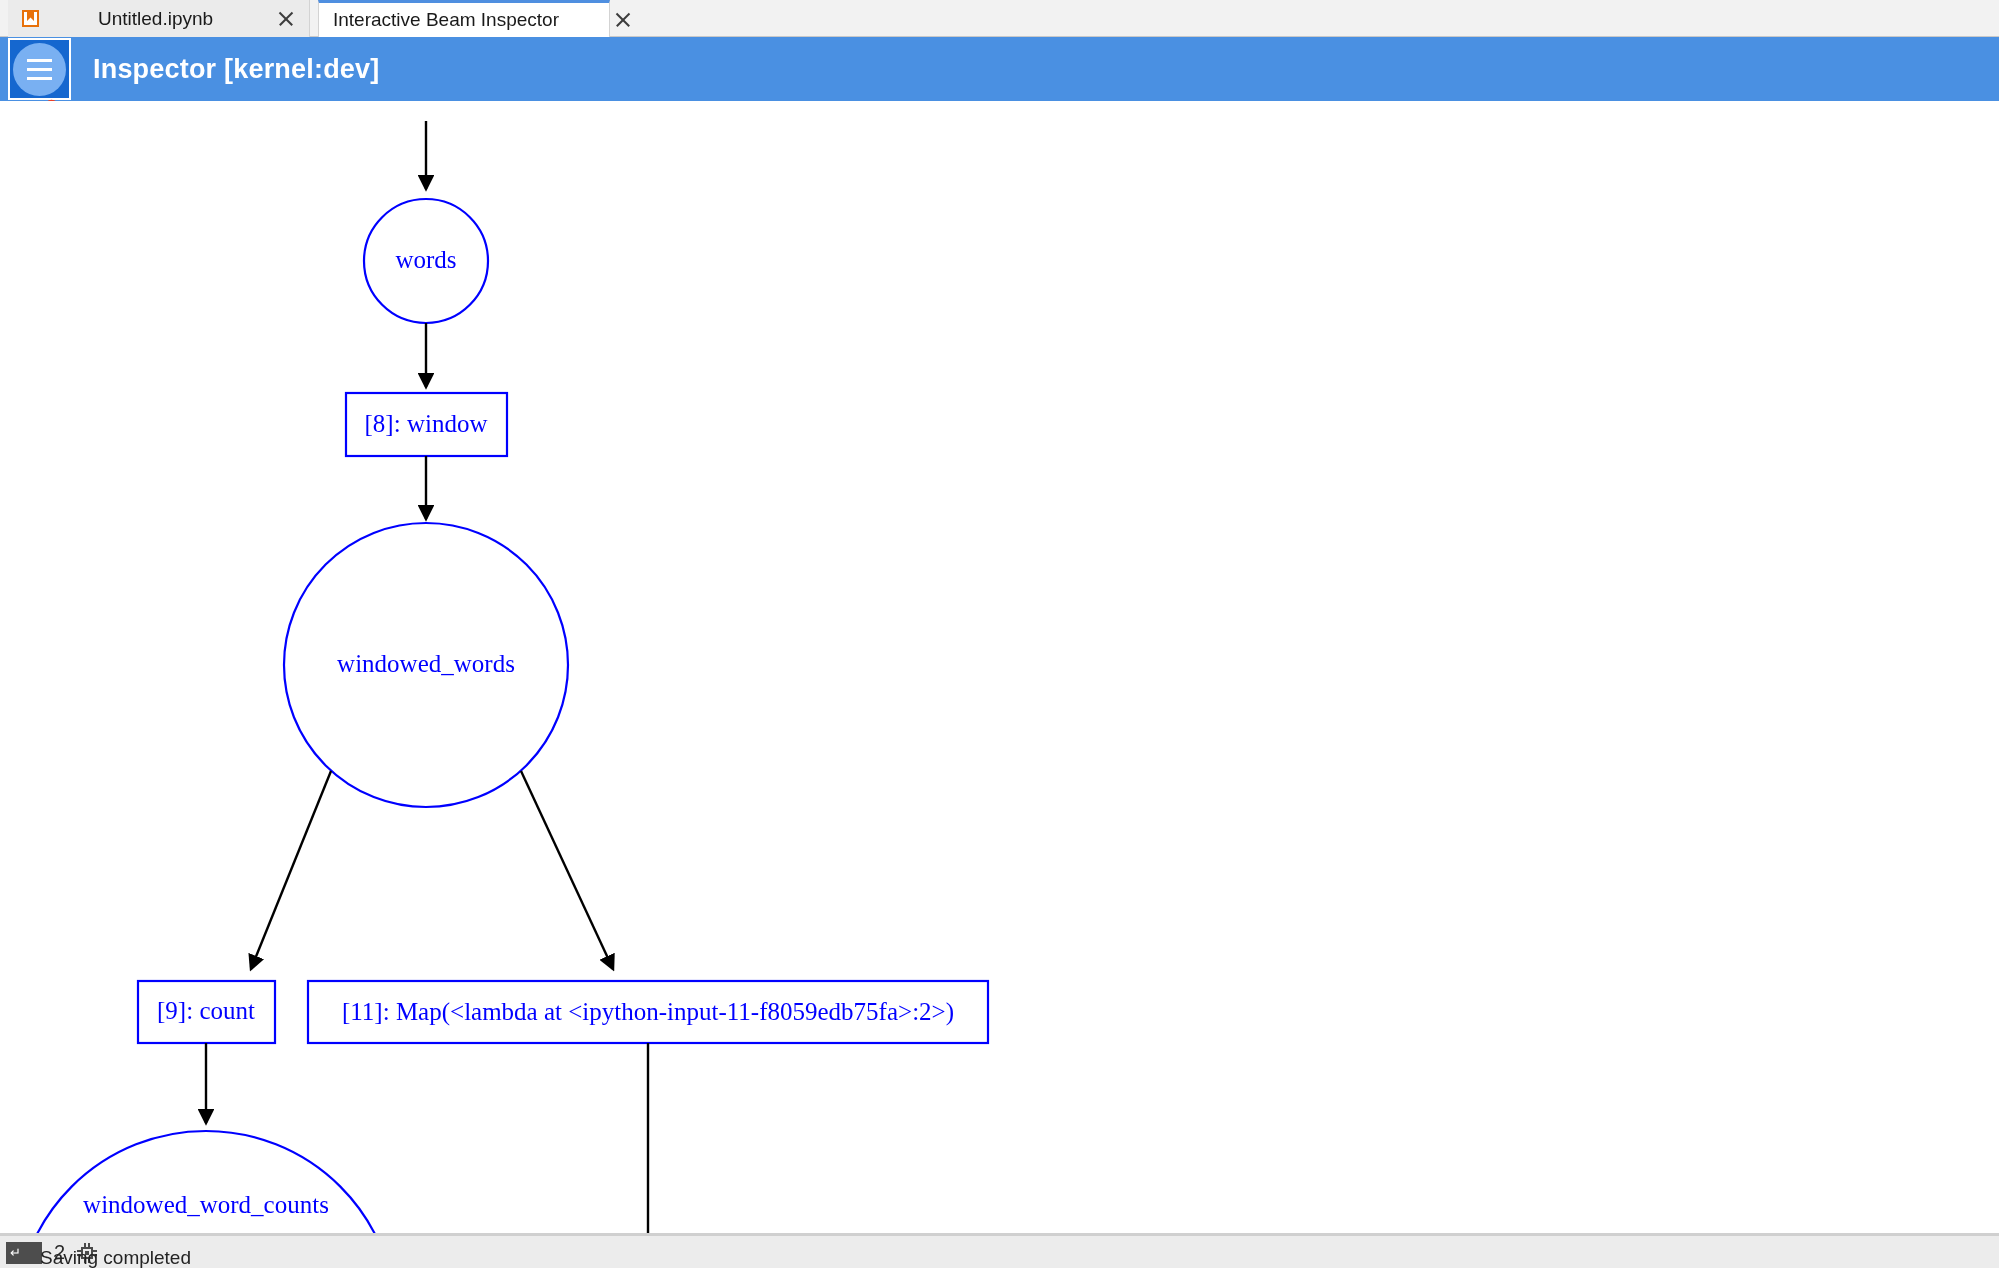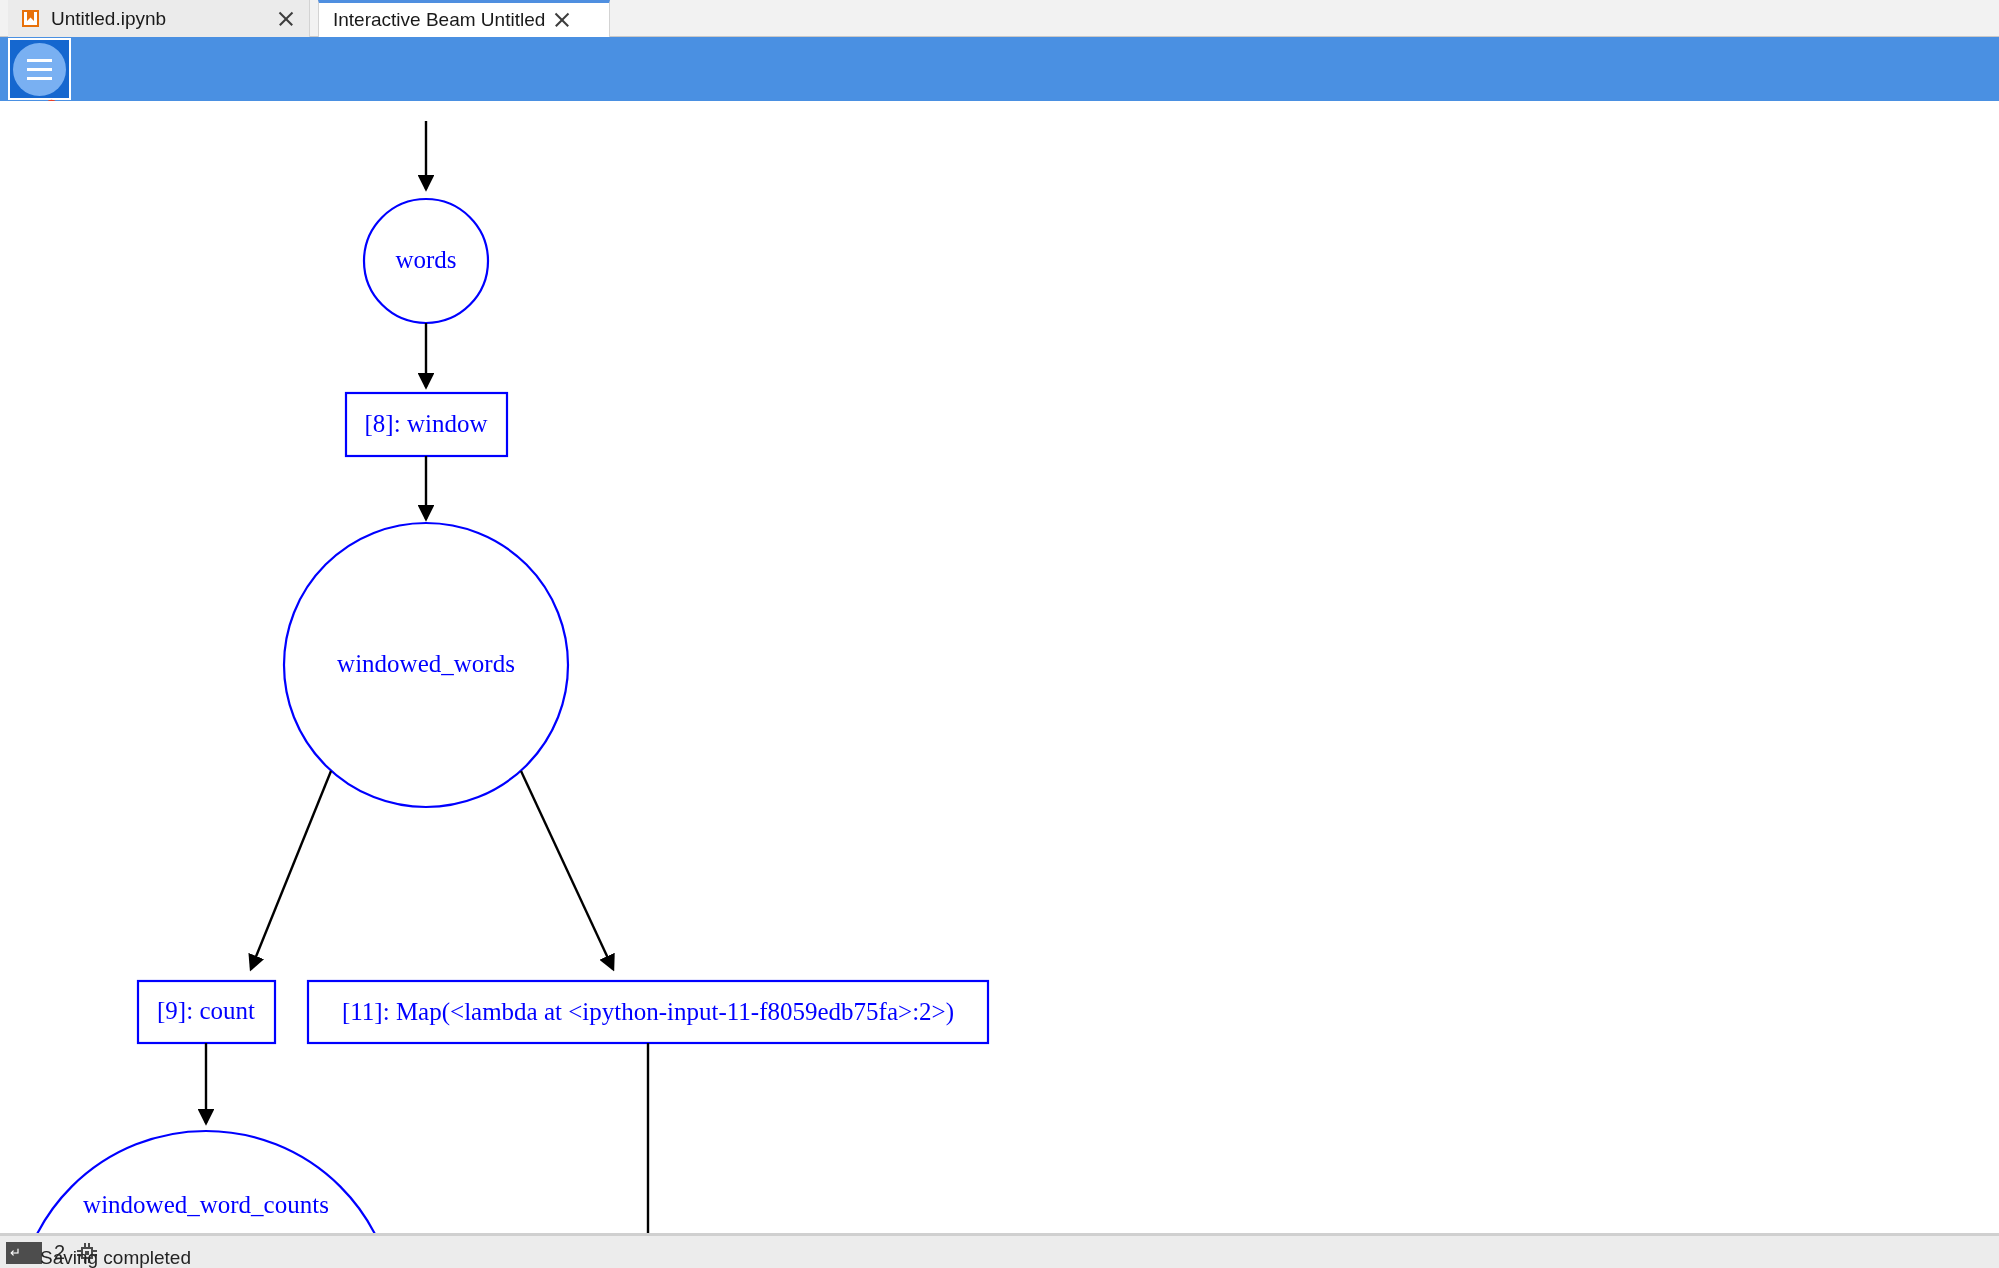--- a/index.html
+++ b/index.html
@@ -29,20 +29,21 @@
   .tab {
     position: absolute;
     top: 0;
     height: 37px;
     box-sizing: border-box;
     display: flex;
     align-items: center;
     font-size: 19px;
     color: #1a1a1a;
     padding: 0 12px 0 14px;
+    gap: 47px;
   }
   .tab-inactive {
     left: 8px;
     width: 302px;
     background: #ebebeb;
     border-right: 1px solid #d3d3d3;
   }
   .tab-active {
     left: 318px;
     width: 292px;
@@ -258,36 +259,37 @@
 
 <div class="tabbar">
 
   <div class="tab tab-inactive">
     <span class="nb-icon"></span>
     <span class="tab-label">Untitled.ipynb</span>
     <span class="tab-close"></span>
   </div>
 
   <div class="tab tab-active">
-    <span class="tab-label">Interactive Beam Untitled</span>
+    <span class="tab-label">Interactive Beam Inspector</span>
     <span class="tab-close"></span>
   </div>
 
 </div>
 
 <div class="header">
 
   <div class="menu-btn">
     <span class="menu-circle">
       <span></span>
         <span></span>
         <span></span>
     </span>
   </div>
 
+  <div class="header-title">Inspector [kernel:dev]</div>
 
 </div>
 
 <svg class="annot-arrow" viewBox="0 0 120 90" width="120" height="90">
   <path d="M 36 6 C 30 2, 24 6, 26 16 L 62 84" stroke="#ef3e23" stroke-width="5" fill="none" stroke-linecap="round"></path>
 </svg>
 <div class="annot-label">Toggled</div>
 
 <div class="canvas">
 

